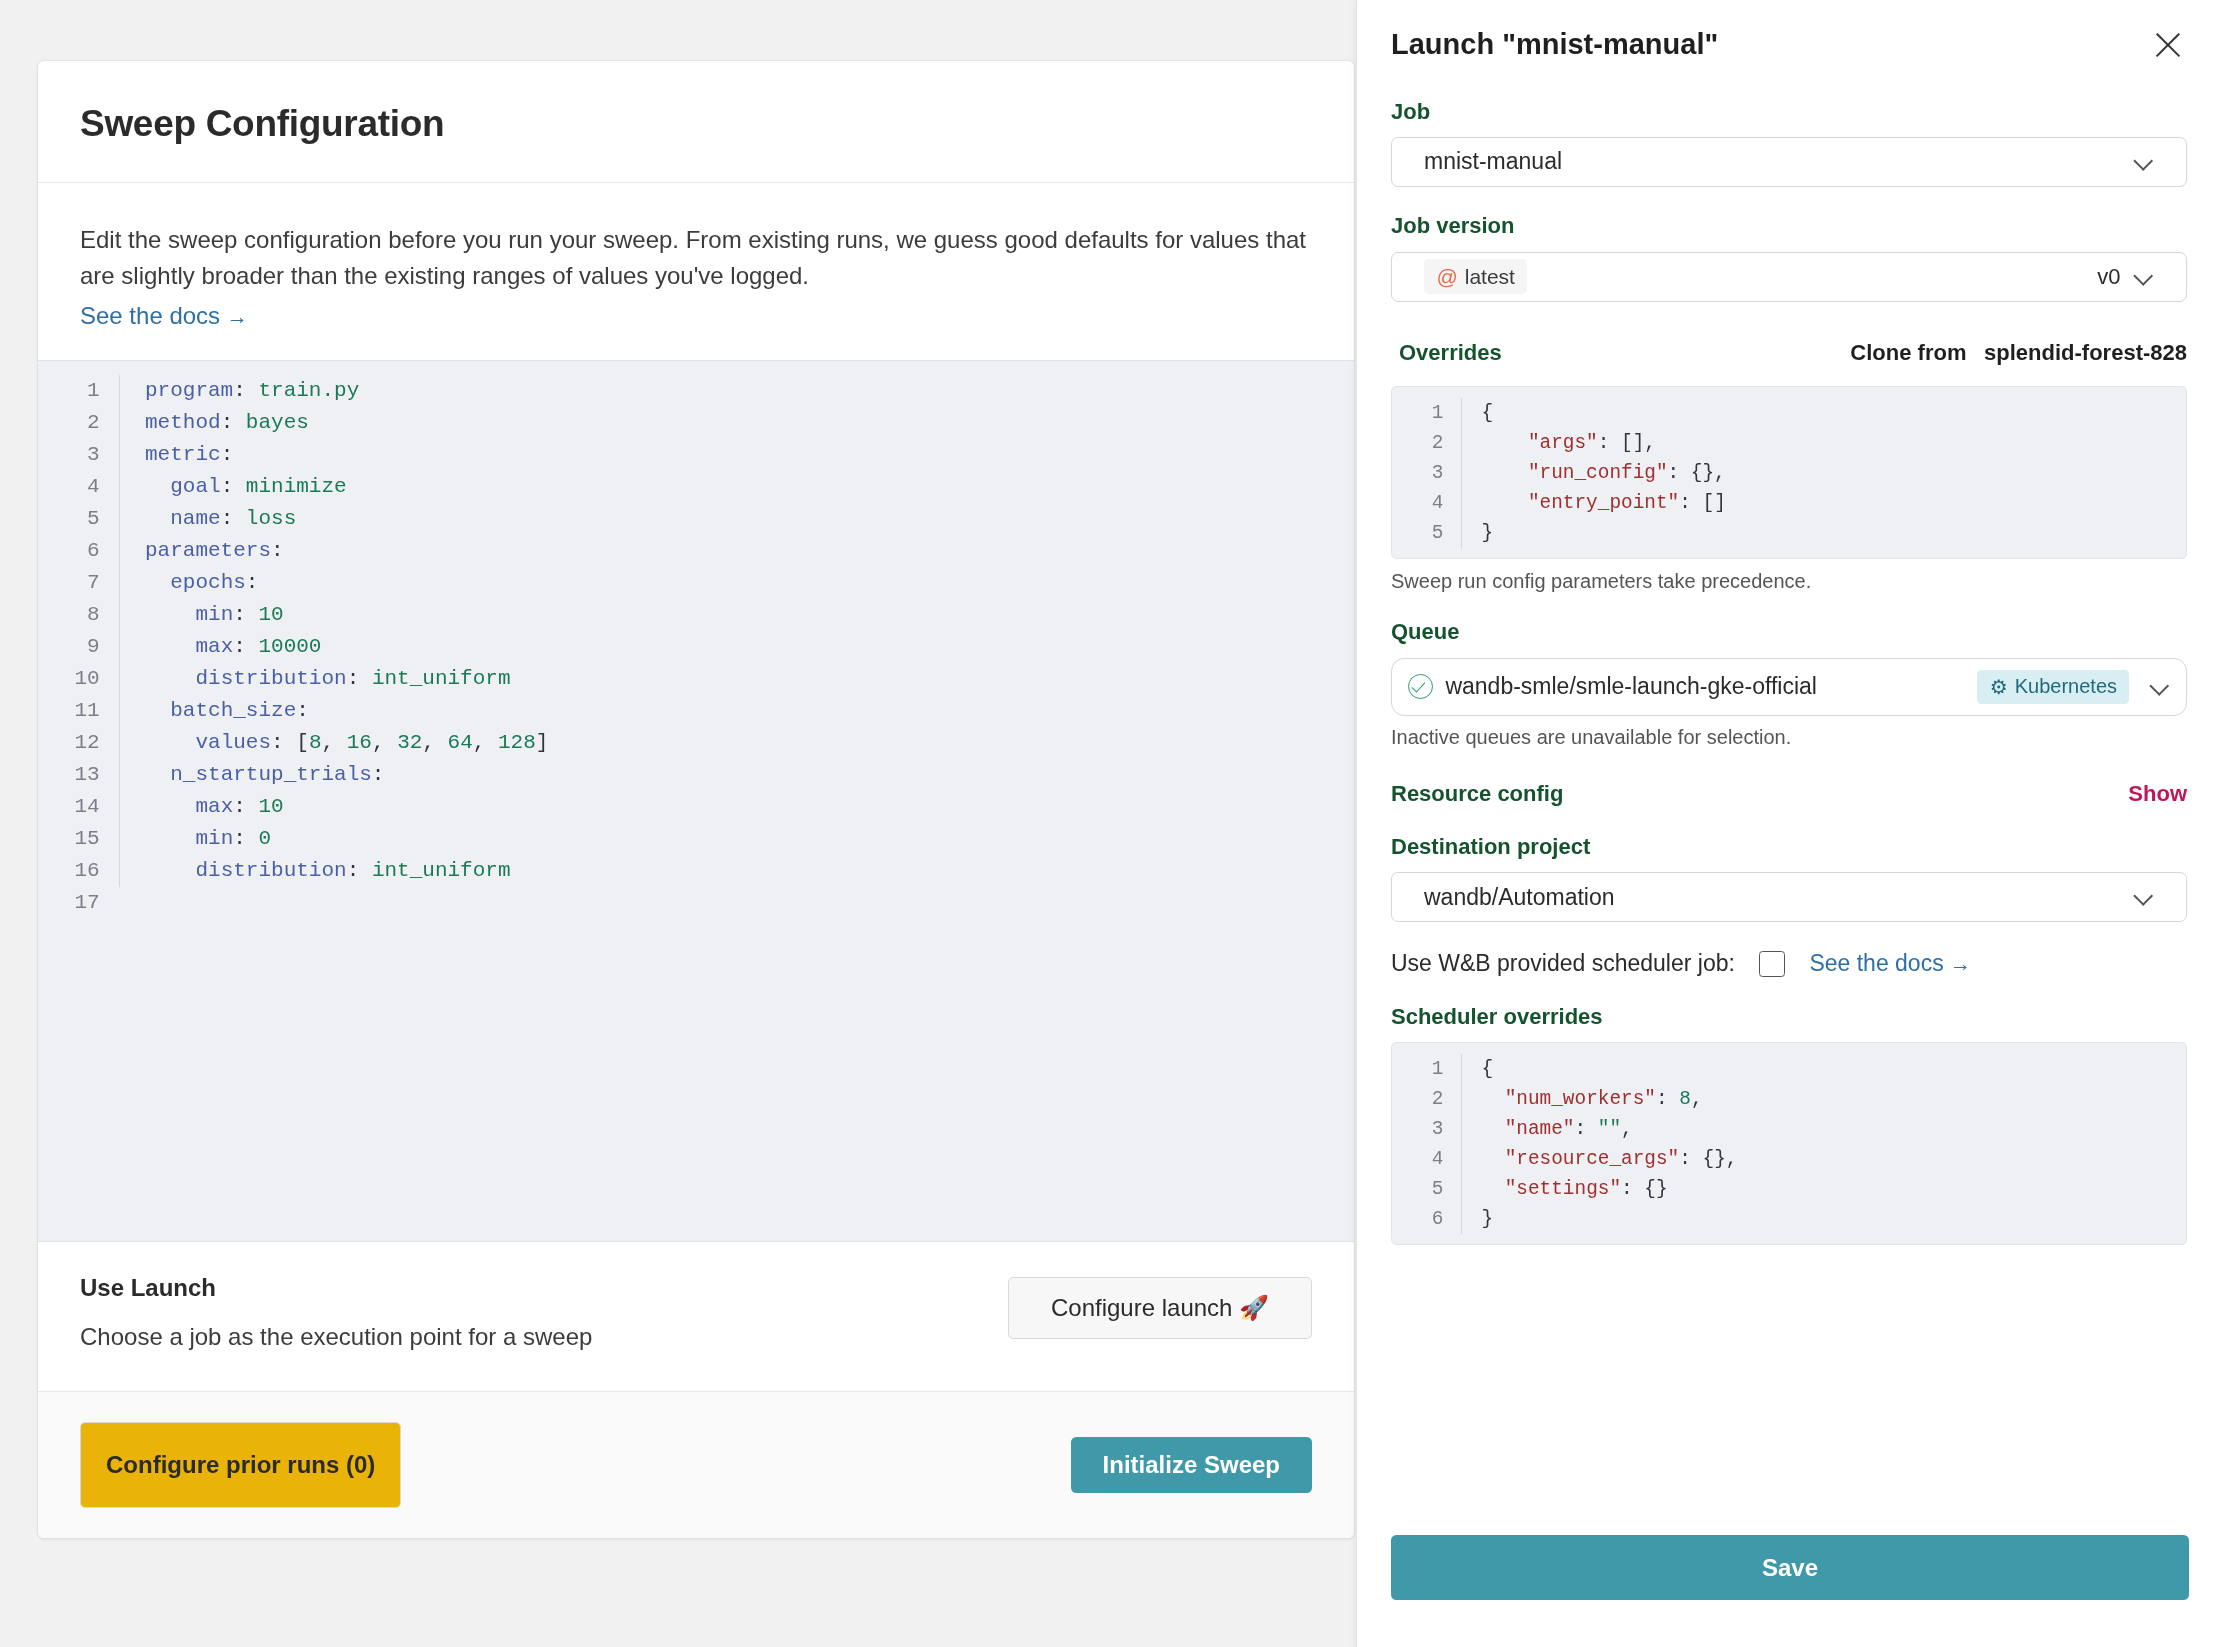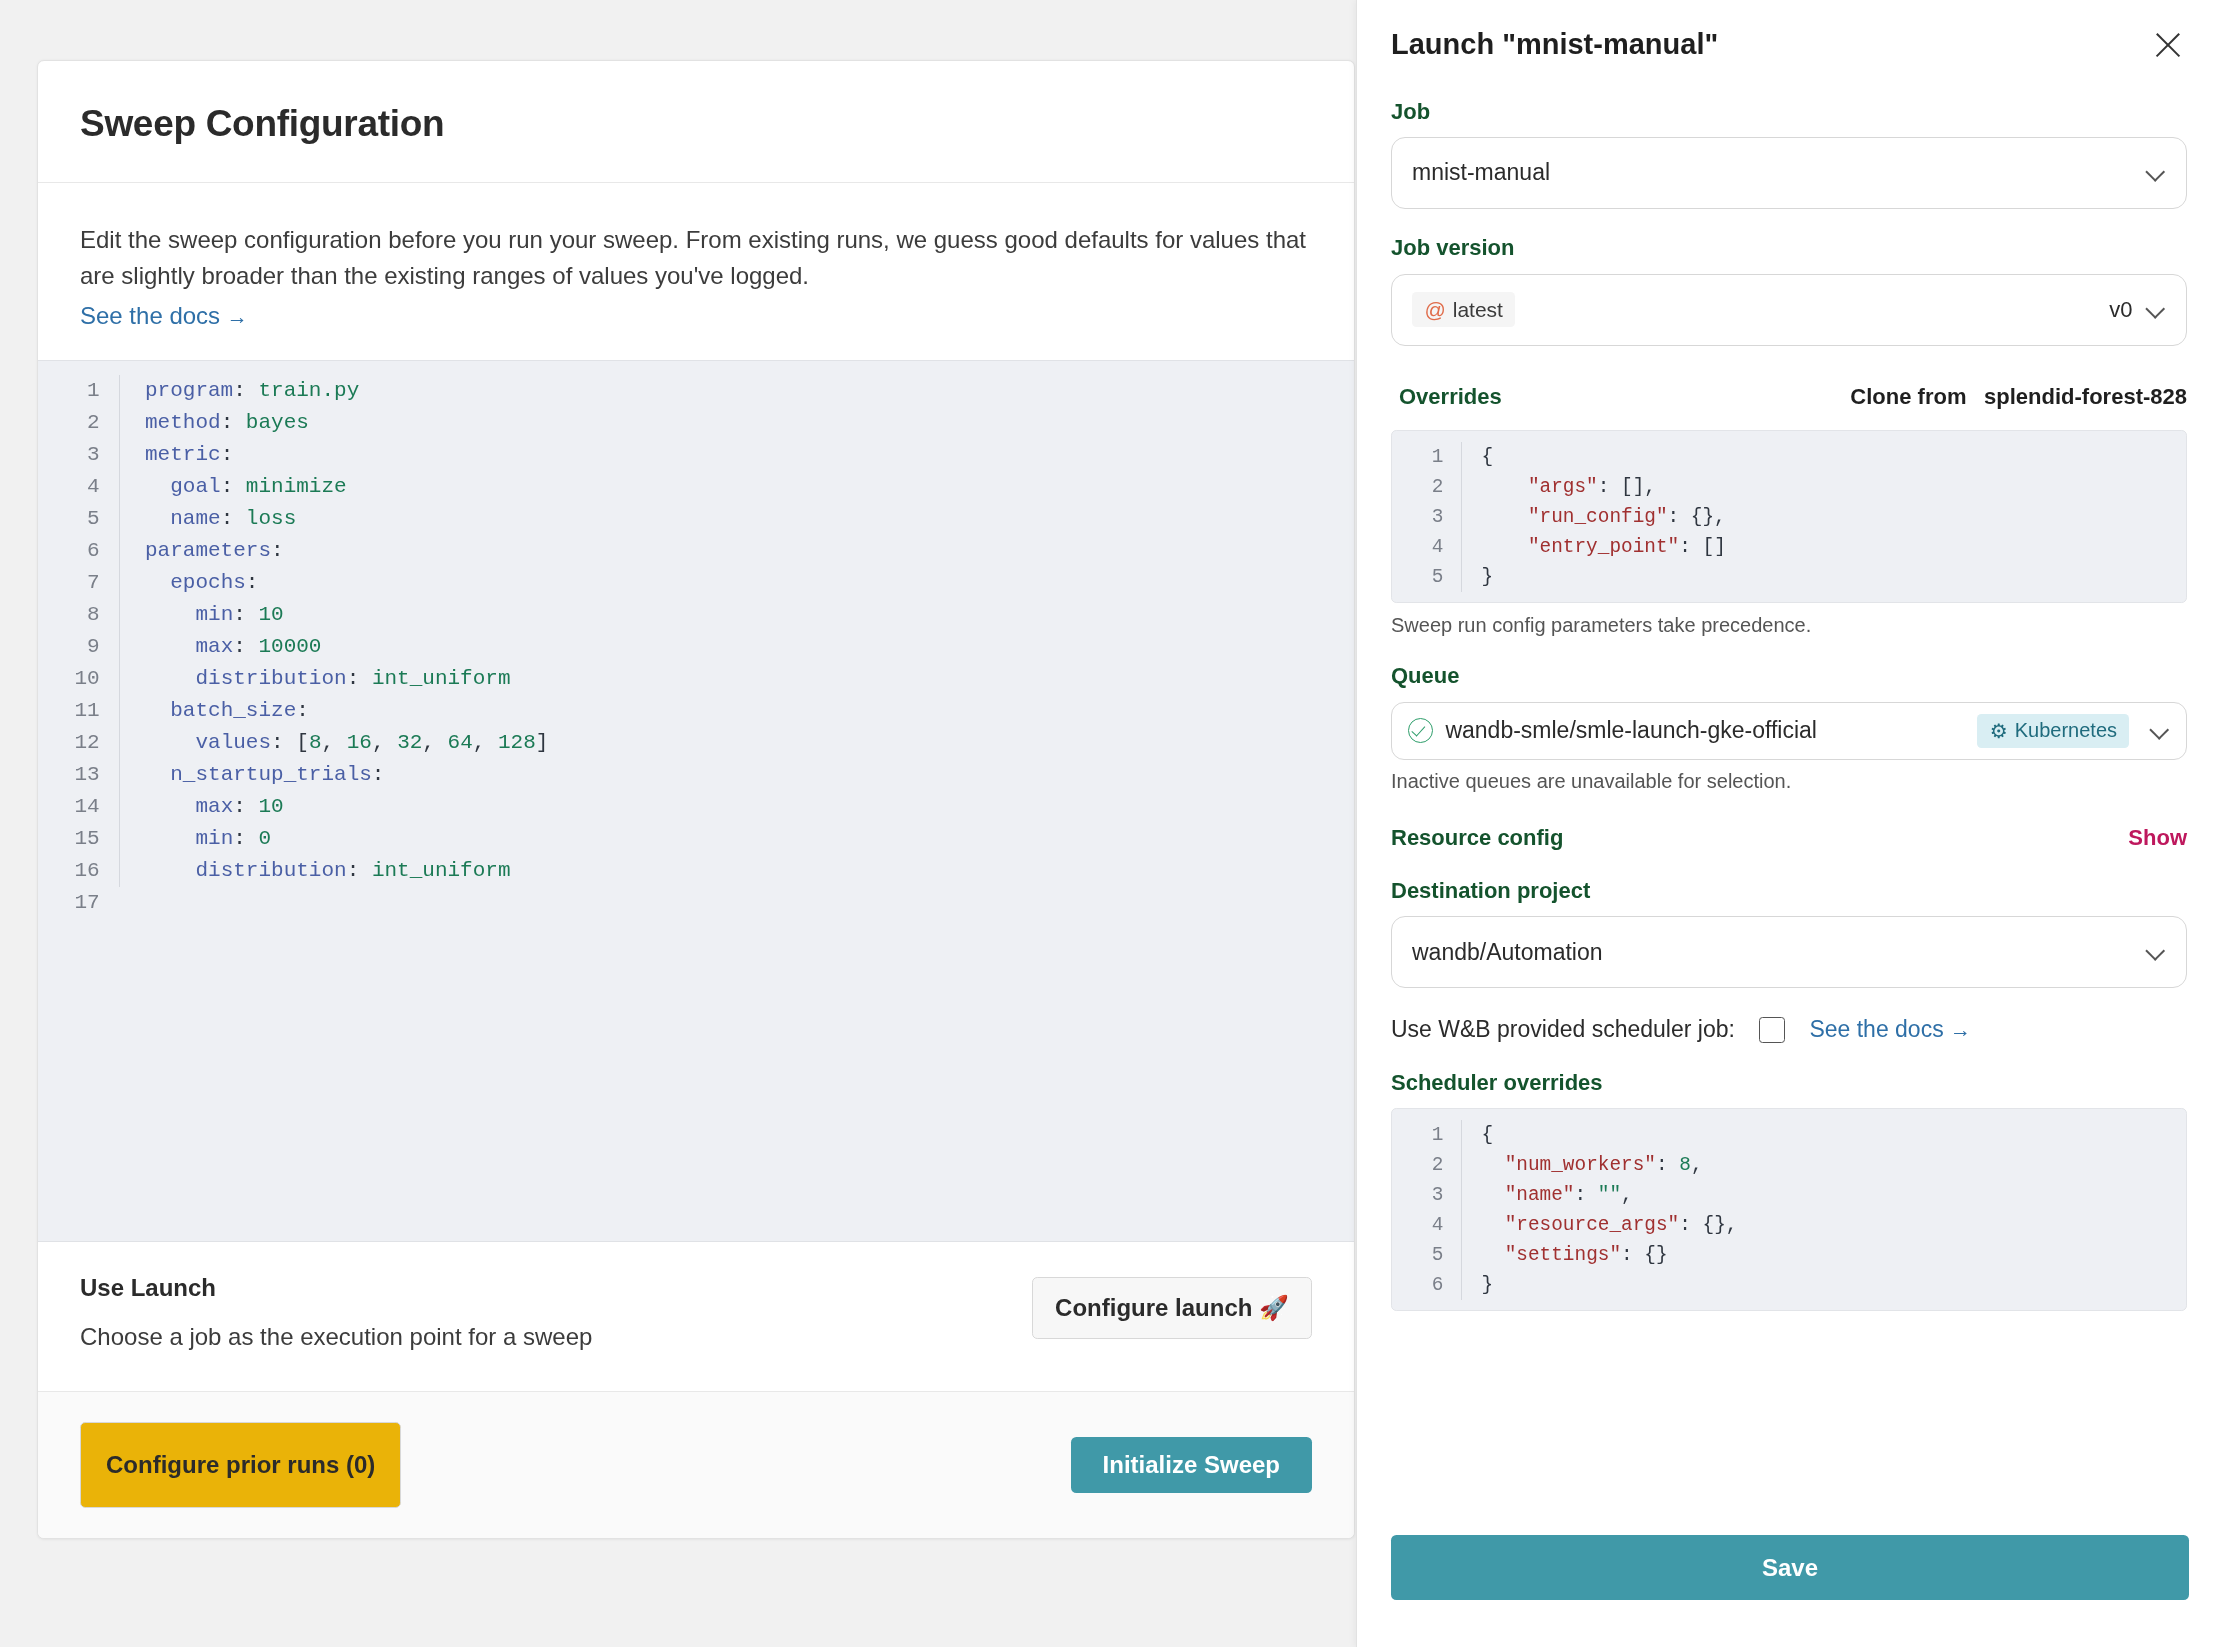--- a/index.html
+++ b/index.html
@@ -114,23 +114,23 @@
   .use-launch-sub {
     font-size: 24px;
     color: #3c3c3c;
   }
   .configure-launch-btn {
     position: absolute;
     right: 42px; top: 35px;
     background: #f7f7f7;
     border: 0.9px solid #d8d8d8;
     border-radius: 5.3px;
-    padding: 16px 22px;
-    font-size: 24px;
-    font-weight: bold;
+    padding: 16px 42px;
+    font-size: 24px;
+    font-weight: normal;
     color: #2b2b2b;
     cursor: pointer;
     white-space: nowrap;
   }
   .footer-bar {
     background: #fafafa;
     padding: 30px 42px;
     display: flex;
     align-items: center;
     justify-content: space-between;
@@ -195,27 +195,27 @@
   .close-x::before { transform: rotate(45deg); }
   .close-x::after  { transform: rotate(-45deg); }
 
   .field-label {
     font-size: 22px;
     font-weight: bold;
     color: #14532d;
     margin: 26.5px 0 12.4px 0;
   }
   .select-box {
-    height: 72px;
+    height: 50px;
     border: 0.9px solid #d7d7d7;
-    border-radius: 14px;
+    border-radius: 7px;
     background: #fff;
     display: flex;
     align-items: center;
-    padding: 0 20px;
+    padding: 0 32px;
     font-size: 23px;
     color: #2b2b2b;
     cursor: pointer;
     position: relative;
   }
   .select-box .value { flex: 1 1 auto; overflow: hidden; white-space: nowrap; }
   .chev {
     flex: 0 0 auto;
     width: 19.4px; height: 19.4px;
     margin-left: 8.8px;

